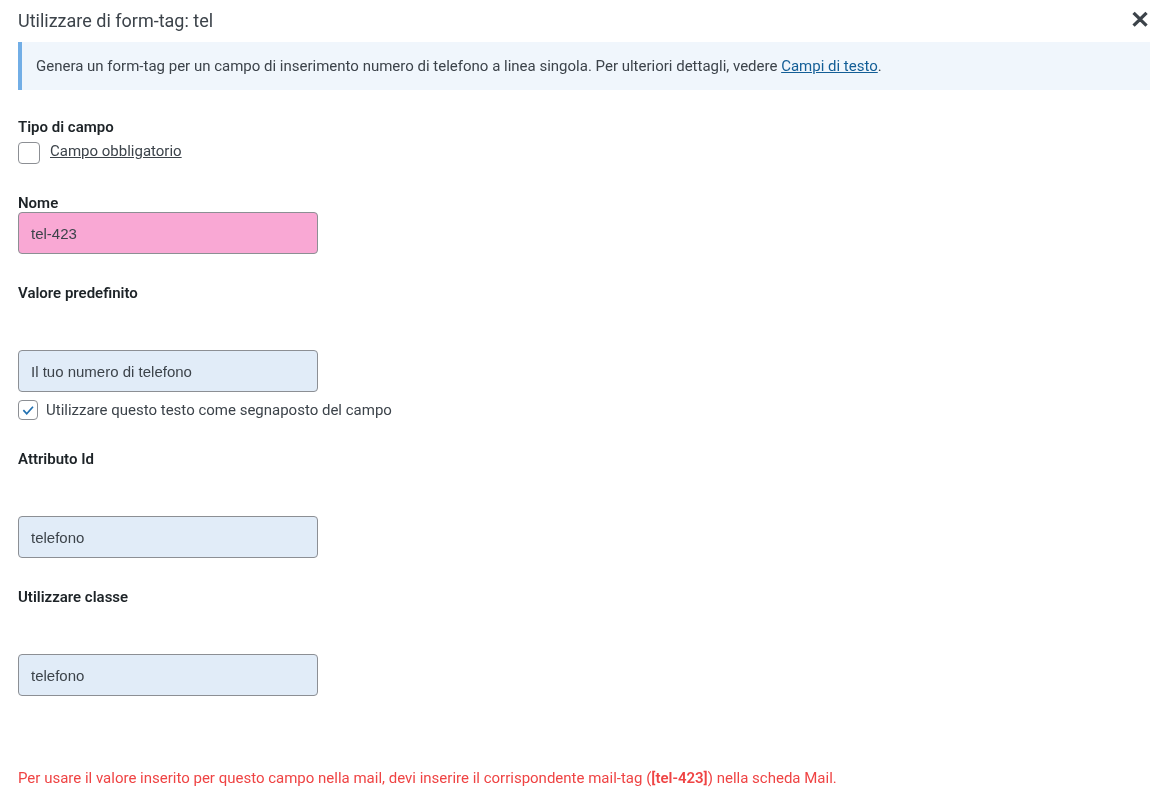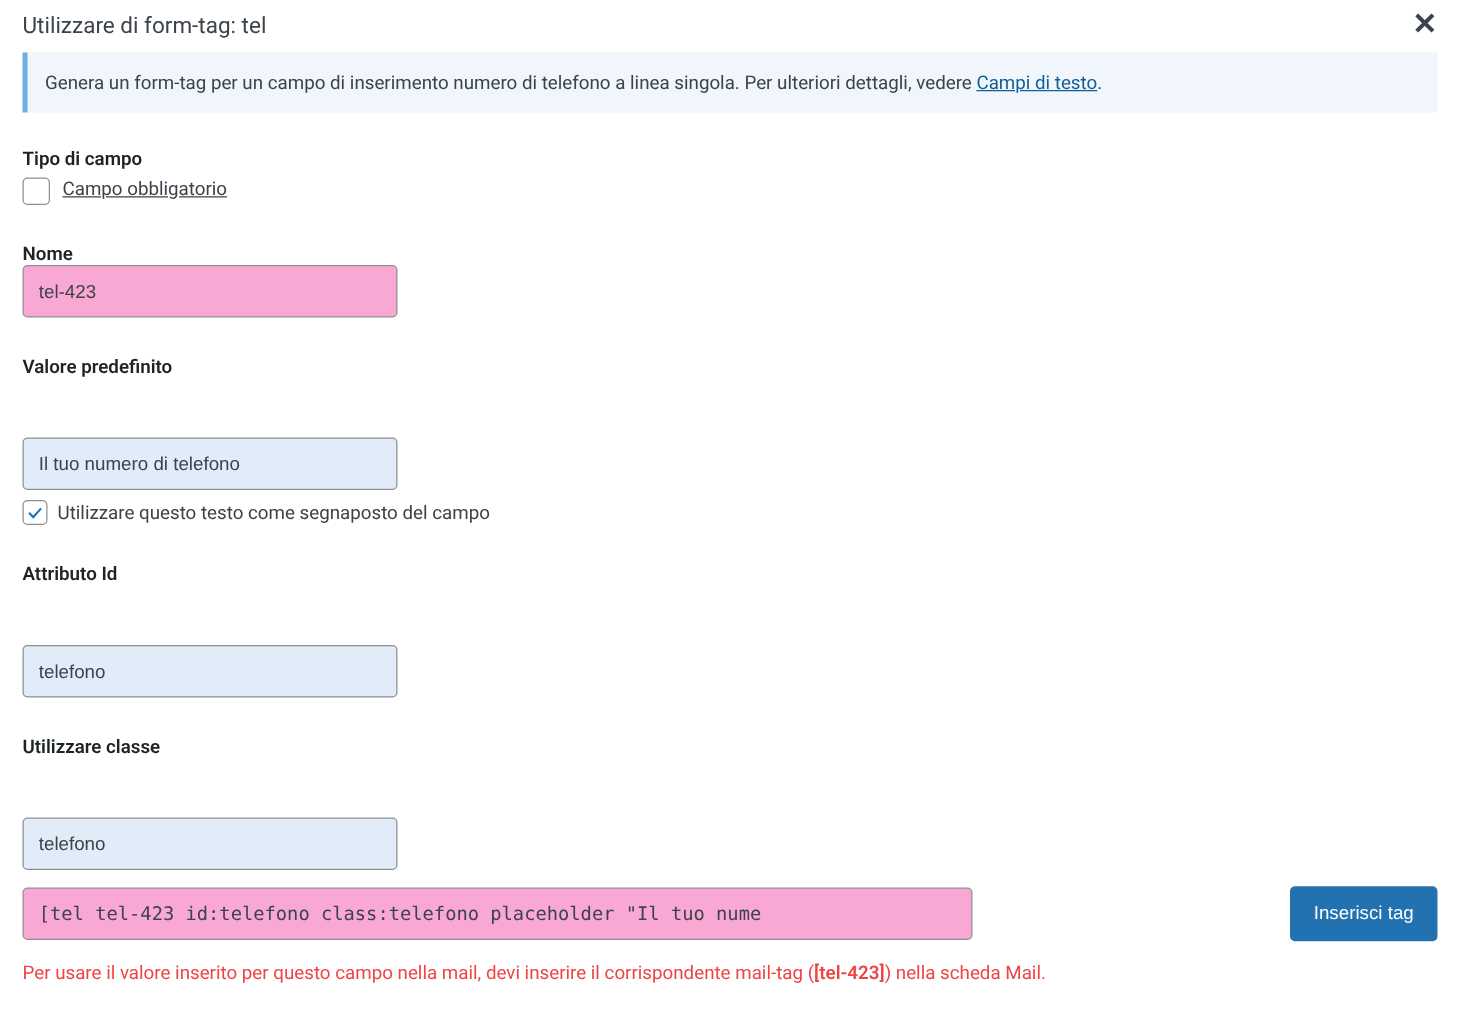--- a/index.html
+++ b/index.html
@@ -217,20 +217,16 @@
   <div class="form-row">
     <div class="form-label">Utilizzare classe</div>
     <div class="form-control-area">
       <input type="text" class="highlighted" value="telefono" style="">
     </div>
   </div>
 
 </div>
 
 <div class="footer-area">
-  <div class="tag-row">
-    <input type="text" class="tag-input" value="[tel tel-423 id:telefono class:telefono placeholder &quot;Il tuo nume" style="">
-    <button class="insert-btn">Inserisci tag</button>
-  </div>
   <div class="hint-text">
     <span>Per usare il valore inserito per questo campo nella mail, devi inserire il corrispondente mail-tag (</span><strong>[tel-423]</strong><span>) nella scheda Mail.</span>
   </div>
 </div>
 
 </body></html>

